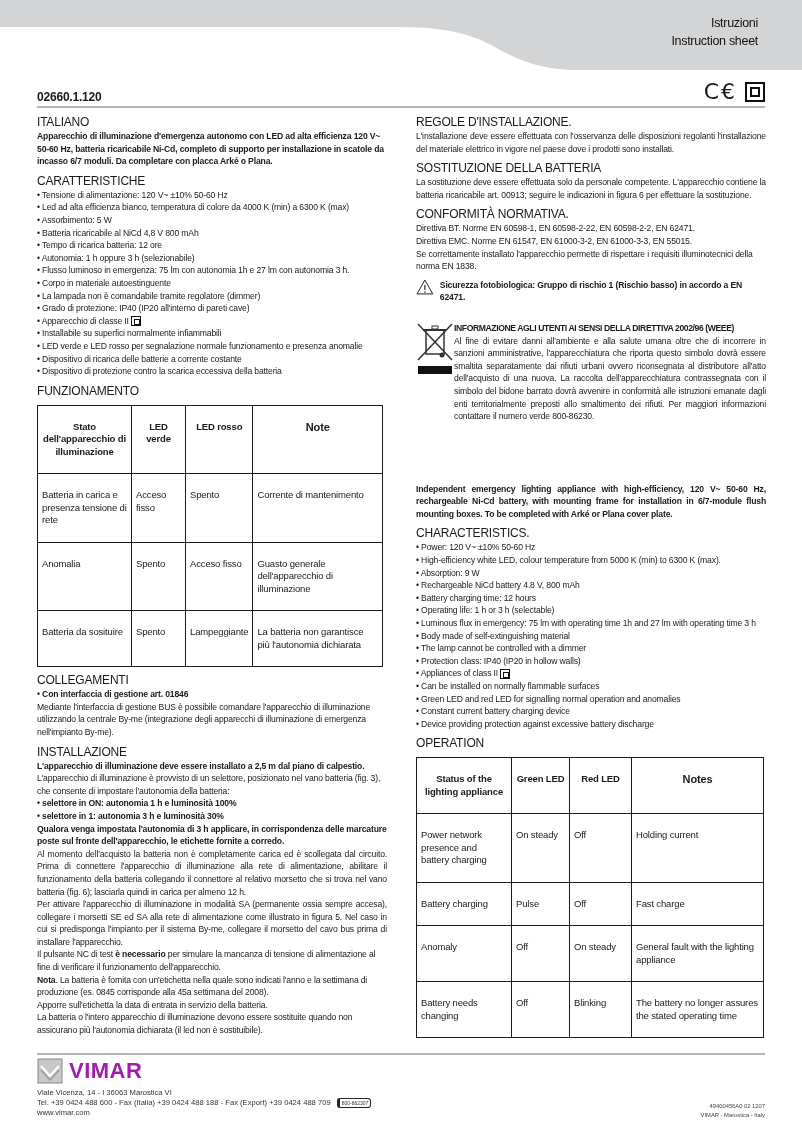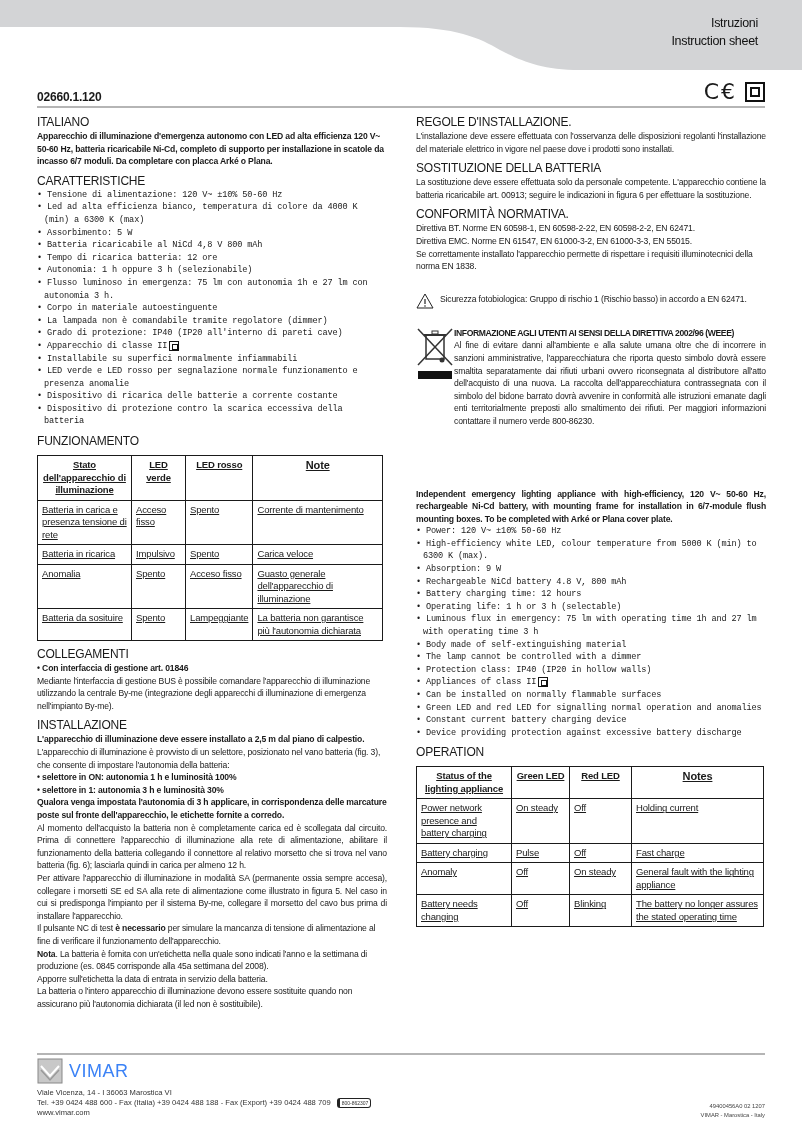--- a/index.html
+++ b/index.html
@@ -18,40 +18,40 @@
   .rule { position: absolute; left: 37px; width: 728px; height: 2px; background: #b5b5b5; }
 
   .col { position: absolute; font-size: 8.6px; line-height: 12.6px; letter-spacing: -0.15px; }
   .col-left { left: 37px; top: 114px; width: 350px; }
   .col-right { left: 416px; top: 114px; width: 386px; overflow: hidden; }
 
   h2 { font-size: 12px; font-weight: normal; letter-spacing: -0.2px; line-height: 15px; margin-top: 6px; }
   h2.first { margin-top: 1px; }
   .bold-p { font-weight: bold; }
   .just { text-align: justify; }
-  ul.bullets { list-style: none; font-family: Liberation Mono, monospace; }
+  ul.bullets { list-style: none; }
   ul.bullets li { padding-left: 7px; text-indent: -7px; }
   ul.bullets li::before { content: "• "; }
   .inline-class2 { display: inline-block; width: 10px; height: 10px; border: 1px solid #111; vertical-align: middle; position: relative; margin-left: 2px; }
   .inline-class2::after { content: ""; position: absolute; left: 2px; top: 2px; width: 4px; height: 4px; border: 1px solid #111; }
 
   table.ops { border-collapse: collapse; margin-top: 6px; font-size: 9.5px; line-height: 12.5px; }
-  table.ops th, table.ops td { border: 1.6px solid #1a1a1a; vertical-align: top; padding: 3px 4px; text-align: left; font-weight: normal; text-decoration: underline; }
+  table.ops th, table.ops td { border: 1.6px solid #1a1a1a; vertical-align: top; padding: 15px 4px; text-align: left; font-weight: normal; }
   table.ops th { font-weight: bold; text-align: center; }
   table.ops th.notes { font-size: 11px; }
 
-  .warning { display: flex; gap: 6px; margin-top: 20px; font-weight: normal; font-size: 8.6px; }
+  .warning { display: flex; gap: 6px; margin-top: 6px; font-weight: bold; font-size: 8.6px; }
   .weee { display: flex; margin-top: 18px; }
   .weee-icon { width: 38px; flex-shrink: 0; }
   .weee-title { font-weight: bold; letter-spacing: -0.4px; }
 
   .footer-rule { top: 1053px; }
   .footer { position: absolute; left: 37px; top: 1058px; width: 728px; }
   .logo { display: flex; align-items: center; gap: 6px; }
-  .logo-text { font-size: 18px; font-weight: normal; letter-spacing: 0.5px; color: #3b82f6; }
+  .logo-text { font-size: 22px; font-weight: bold; letter-spacing: 0.5px; color: #a21caf; }
   .addr { font-size: 7.6px; line-height: 10px; color: #333; margin-top: 4px; }
   .green-num { display: inline-block; border: 1px solid #222; border-left: 3px solid #222; border-radius: 3px; font-size: 5px; padding: 0 2px; margin-left: 6px; vertical-align: middle; line-height: 8px; }
   .doc-ref { position: absolute; right: 0; top: 44px; font-size: 5.8px; line-height: 9px; text-align: right; color: #444; }
 </style>
 </head>
 <body>
 
 <svg class="header-band" viewBox="0 0 802 70" preserveAspectRatio="none">
   <path d="M0 0 H802 V70 H580 C540 70 520 60 500 50 C480 38 455 27 400 27 H0 Z" fill="#d3d4d6"></path>
 </svg>
@@ -103,26 +103,20 @@
       <th style="width:60px">LED rosso</th>
       <th class="notes">Note</th>
     </tr>
     <tr>
       <td>Batteria in carica e presenza tensione di rete</td>
       <td>Acceso fisso</td>
       <td>Spento</td>
       <td>Corrente di mantenimento</td>
     </tr>
     <tr>
-      <td>Batteria in ricarica</td>
-      <td>Impulsivo</td>
-      <td>Spento</td>
-      <td>Carica veloce</td>
-    </tr>
-    <tr>
       <td>Anomalia</td>
       <td>Spento</td>
       <td>Acceso fisso</td>
       <td>Guasto generale dell'apparecchio di illuminazione</td>
     </tr>
     <tr>
       <td>Batteria da sosituire</td>
       <td>Spento</td>
       <td>Lampeggiante</td>
       <td>La batteria non garantisce più l'autonomia dichiarata</td>
@@ -183,20 +177,21 @@
       <div>
         <p class="weee-title">INFORMAZIONE AGLI UTENTI AI SENSI DELLA DIRETTIVA 2002/96 (WEEE)</p>
         <p class="just">Al fine di evitare danni all'ambiente e alla salute umana oltre che di incorrere in sanzioni amministrative, l'apparecchiatura che riporta questo simbolo dovrà essere smaltita separatamente dai rifiuti urbani ovvero riconsegnata al distributore all'atto dell'acquisto di una nuova. La raccolta dell'apparecchiatura contrassegnata con il simbolo del bidone barrato dovrà avvenire in conformità alle istruzioni emanate dagli enti territorialmente preposti allo smaltimento dei rifiuti. Per maggiori informazioni contattare il numero verde 800-86230.</p>
       </div>
     </div>
   </div>
 
   <div style="width:350px; margin-top:60px">
     <p class="bold-p just">Independent emergency lighting appliance with high-efficiency, 120 V~ 50-60 Hz, rechargeable Ni-Cd battery, with mounting frame for installation in 6/7-module flush mounting boxes. To be completed with Arké or Plana cover plate.</p>
 
+    <h2>CHARACTERISTICS.</h2>
     <ul class="bullets">
       <li>Power: 120 V~ ±10% 50-60 Hz</li>
       <li>High-efficiency white LED, colour temperature from 5000 K (min) to 6300 K (max).</li>
       <li>Absorption: 9 W</li>
       <li>Rechargeable NiCd battery 4.8 V, 800 mAh</li>
       <li>Battery charging time: 12 hours</li>
       <li>Operating life: 1 h or 3 h (selectable)</li>
       <li>Luminous flux in emergency: 75 lm with operating time 1h and 27 lm with operating time 3 h</li>
       <li>Body made of self-extinguishing material</li>
       <li>The lamp cannot be controlled with a dimmer</li>

